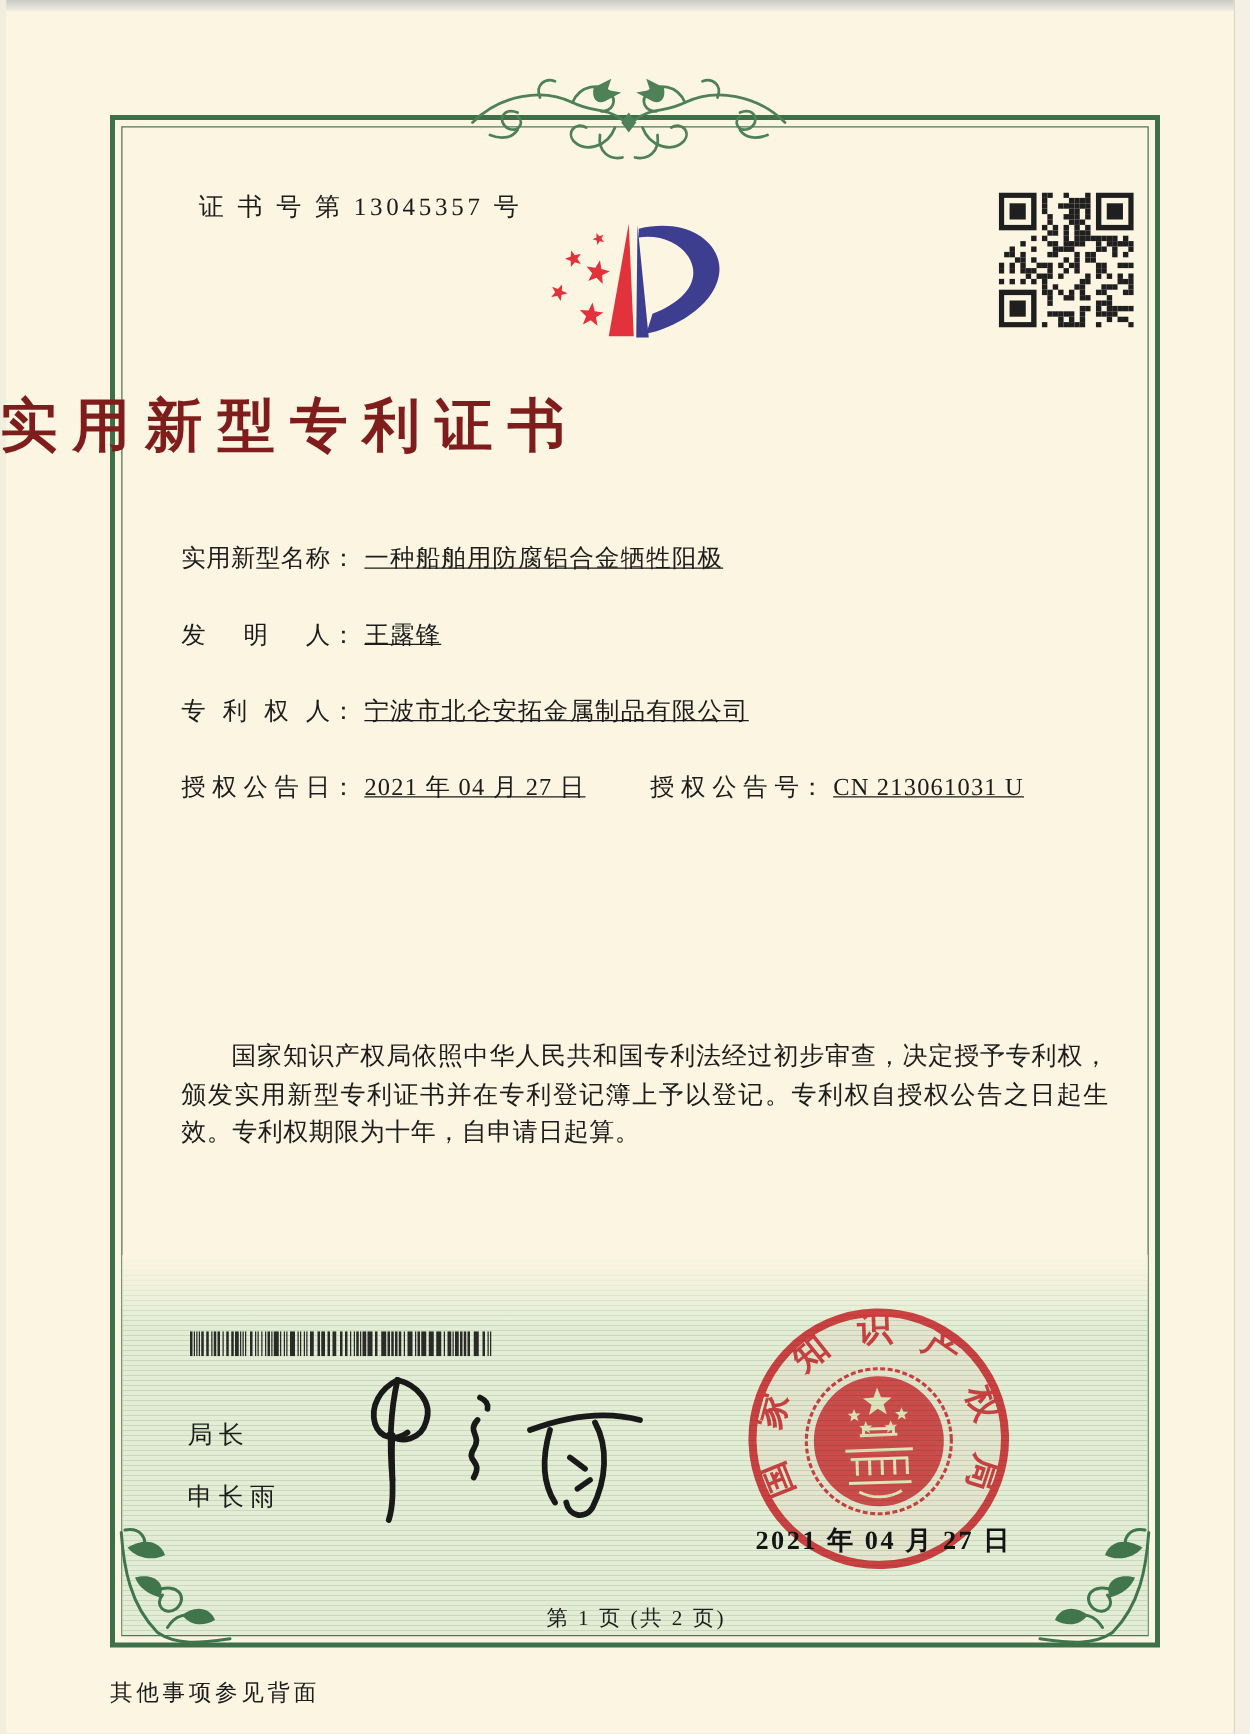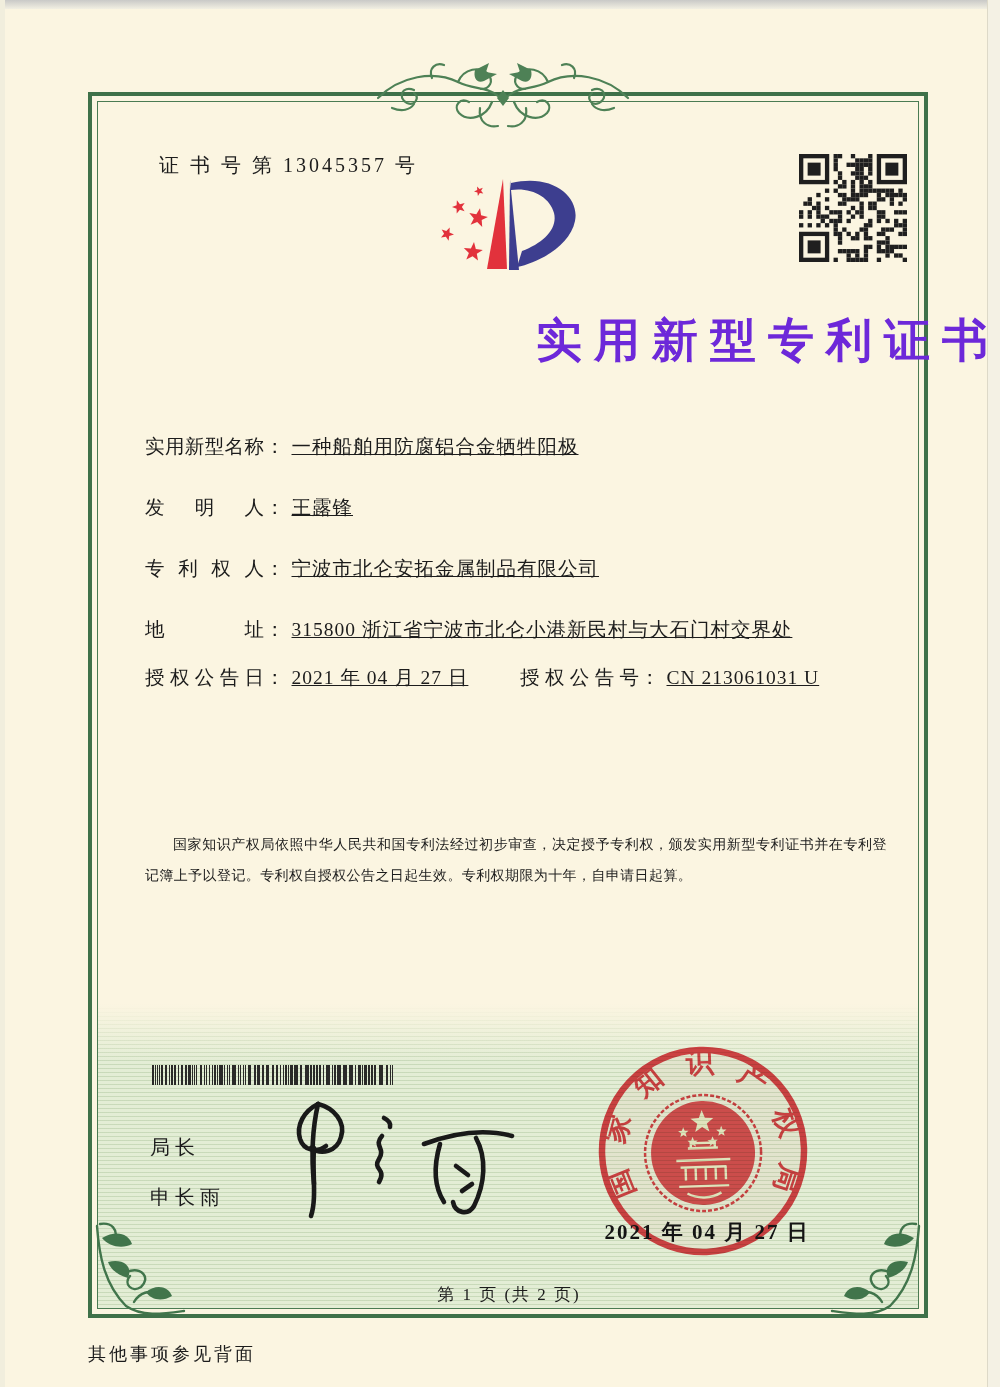--- a/index.html
+++ b/index.html
@@ -20,31 +20,31 @@
                   border:1px solid #4a7b53; }
   
   .green-zone { position:absolute; left:98px; top:1004px; width:820px; height:304px;
     background-color:#e3edd5;
     background-image:repeating-linear-gradient(180deg, rgba(122,160,104,.25) 0 1px, rgba(122,160,104,0) 1px 4px); }
   .green-zone::before { content:""; position:absolute; left:0; top:0; width:100%; height:58px;
     background:linear-gradient(#fbf5e1, rgba(251,245,225,0)); }
   .cert-no { position:absolute; left:135px; top:152px; font-size:20px; letter-spacing:3px;margin-left:24px; }
   .logo { position:absolute; left:430px; top:158px; }
   .qr { position:absolute; left:799px; top:154px; }
-  .title { position:absolute; left:0; top:310px; width:100%; text-align:right;
-           font-size:46px; font-weight:bold; letter-spacing:12px; color:#6d28d9; }
+  .title { position:absolute; left:0; top:310px; width:100%; text-align:left;
+           font-size:46px; font-weight:bold; letter-spacing:12px; color:#7f1d1d; }
   .fields { position:absolute; left:145px; top:433px; width:760px; font-size:19.5px; }
   .frow { height:24px; margin-bottom:37px; position:relative; white-space:nowrap; }
   .frow.tight { margin-bottom:24px; }
   .flabel { display:inline-block; width:119px; text-align:justify; text-align-last:justify;
             text-justify:inter-character; vertical-align:top; }
   .fcolon { display:inline-block; margin-left:1px; }
   .fvalue { margin-left:7px; letter-spacing:1px;text-decoration:underline; }
   .pair2 { position:absolute; left:375px; top:0; }
-  .paras { position:absolute; left:145px; top:830px; width:742px; font-size:14px;
+  .paras { position:absolute; left:145px; top:830px; width:742px; font-size:20px;
            line-height:30.6px; text-align:justify; text-justify:inter-ideograph; letter-spacing:.4px; }
   .paras p { text-indent:2em; }
   .barcode { position:absolute; left:152px; top:1065px; }
   .director { position:absolute; left:150px; top:1134px; font-size:20px; letter-spacing:5px; }
   .director div { margin-bottom:23px; }
   .signature { position:absolute; left:272px; top:1096px; }
   .seal { position:absolute; left:592px; top:1040px; mix-blend-mode:multiply; }
   .seal-date { position:absolute; left:597px; top:1218px; width:220px; text-align:center;
                font-size:21px; letter-spacing:2px; color:#141414; font-weight:bold; }
   .page-footer { position:absolute; left:88px; top:1283px; width:842px; text-align:center;
@@ -336,23 +336,20 @@
   <div class="fields">
     <div class="frow">
       <span class="flabel">实用新型名称</span><span class="fcolon">：</span><span class="fvalue">一种船舶用防腐铝合金牺牲阳极</span>
     </div>
     <div class="frow">
       <span class="flabel">发明人</span><span class="fcolon">：</span><span class="fvalue">王露锋</span>
     </div>
     <div class="frow">
       <span class="flabel">专利权人</span><span class="fcolon">：</span><span class="fvalue">宁波市北仑安拓金属制品有限公司</span>
     </div>
-    <div class="frow tight">
-      <span class="flabel">地址</span><span class="fcolon">：</span><span class="fvalue">315800 浙江省宁波市北仑小港新民村与大石门村交界处</span>
-    </div>
     <div class="frow">
       <span class="flabel">授权公告日</span><span class="fcolon">：</span><span class="fvalue">2021 年 04 月 27 日</span>
       <span class="pair2"><span class="flabel">授权公告号</span><span class="fcolon">：</span><span class="fvalue">CN 213061031 U</span></span>
     </div>
   </div>
 
   <div class="paras">
     <p>国家知识产权局依照中华人民共和国专利法经过初步审查，决定授予专利权，颁发实用新型专利证书并在专利登记簿上予以登记。专利权自授权公告之日起生效。专利权期限为十年，自申请日起算。</p>
   </div>
 

